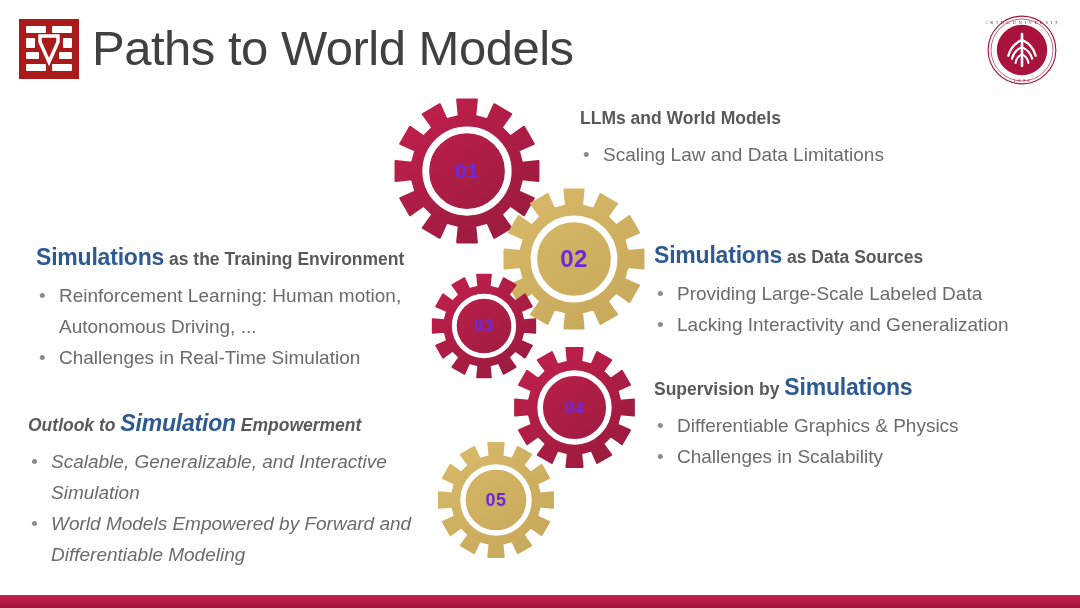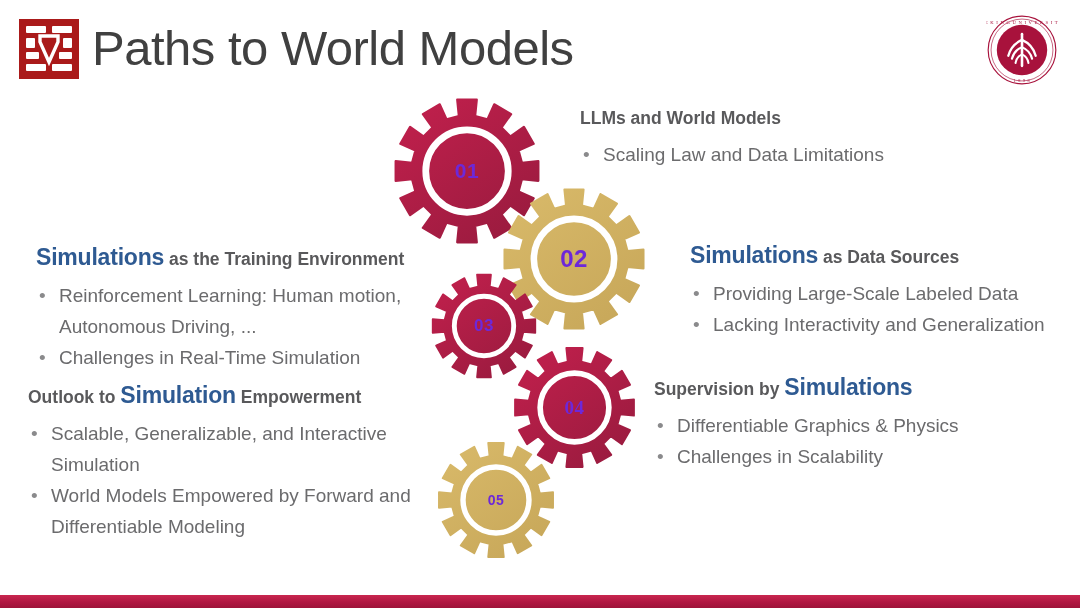--- a/index.html
+++ b/index.html
@@ -175,21 +175,21 @@
         <svg viewBox="0 0 200 200" xmlns="http://www.w3.org/2000/svg">
           <defs>
             <linearGradient id="grad-gear-05" x1="0%" y1="0%" x2="75%" y2="100%">
               <stop offset="0%" stop-color="#D9BA6A"></stop>
               <stop offset="100%" stop-color="#C8A85A"></stop>
             </linearGradient>
           </defs>
           <path d="M 86.97 4.89 L 113.03 4.89 L 110.81 26.79 L 127.24 31.20 L 136.27 11.12 L 158.84 24.15 L 145.96 42.01 L 157.99 54.04 L 175.85 41.16 L 188.88 63.73 L 168.80 72.76 L 173.21 89.19 L 195.11 86.97 L 195.11 113.03 L 173.21 110.81 L 168.80 127.24 L 188.88 136.27 L 175.85 158.84 L 157.99 145.96 L 145.96 157.99 L 158.84 175.85 L 136.27 188.88 L 127.24 168.80 L 110.81 173.21 L 113.03 195.11 L 86.97 195.11 L 89.19 173.21 L 72.76 168.80 L 63.73 188.88 L 41.16 175.85 L 54.04 157.99 L 42.01 145.96 L 24.15 158.84 L 11.12 136.27 L 31.20 127.24 L 26.79 110.81 L 4.89 113.03 L 4.89 86.97 L 26.79 89.19 L 31.20 72.76 L 11.12 63.73 L 24.15 41.16 L 42.01 54.04 L 54.04 42.01 L 41.16 24.15 L 63.73 11.12 L 72.76 31.20 L 89.19 26.79 Z" fill="url(#grad-gear-05)" stroke="url(#grad-gear-05)" stroke-width="3" stroke-linejoin="round"></path>
           <circle cx="100" cy="100" r="55" fill="none" stroke="#ffffff" stroke-width="9"></circle>
         </svg>
-        <div class="gnum" style="font-size: 14px;">05</div>
+        <div class="gnum" style="font-size: 18px;">05</div>
       </div>
     </div>
 
   <div class="block" style="left:580px;top:103px;">
     <div class="bhead">
       <span>LLMs and World Models</span><span class="hl"></span><span></span>
     </div>
     <ul class="bullets">
       <li><span class="dot">•</span><span>Scaling Law and Data Limitations</span></li>
     </ul>
@@ -198,41 +198,41 @@
   <div class="block" style="left:36px;top:244px;width:470px;">
     <div class="bhead">
       <span></span><span class="hl">Simulations</span><span> as the Training Environment</span>
     </div>
     <ul class="bullets">
       <li style="width:396px;"><span class="dot">•</span><span>Reinforcement Learning: Human motion, Autonomous Driving, ...</span></li>
       <li><span class="dot">•</span><span>Challenges in Real-Time Simulation</span></li>
     </ul>
   </div>
 
-  <div class="block" style="left:690px;top:242px;">
+  <div class="block" style="left:654px;top:242px;">
     <div class="bhead">
       <span></span><span class="hl">Simulations</span><span> as Data Sources</span>
     </div>
     <ul class="bullets">
       <li><span class="dot">•</span><span>Providing Large-Scale Labeled Data</span></li>
       <li><span class="dot">•</span><span>Lacking Interactivity and Generalization</span></li>
     </ul>
   </div>
 
   <div class="block" style="left:654px;top:374px;">
     <div class="bhead">
       <span>Supervision by </span><span class="hl">Simulations</span><span></span>
     </div>
     <ul class="bullets">
       <li><span class="dot">•</span><span>Differentiable Graphics &amp; Physics</span></li>
       <li><span class="dot">•</span><span>Challenges in Scalability</span></li>
     </ul>
   </div>
 
-  <div class="block" style="left:28px;top:382px;width:430px;">
+  <div class="block" style="left:28px;top:410px;width:430px;font-style:italic;">
     <div class="bhead">
       <span>Outlook to </span><span class="hl">Simulation</span><span> Empowerment</span>
     </div>
     <ul class="bullets">
       <li style="width:400px;"><span class="dot">•</span><span>Scalable, Generalizable, and Interactive Simulation</span></li>
       <li style="width:400px;"><span class="dot">•</span><span>World Models Empowered by Forward and Differentiable Modeling</span></li>
     </ul>
   </div>
 
   <div class="bottom-bar"></div>

